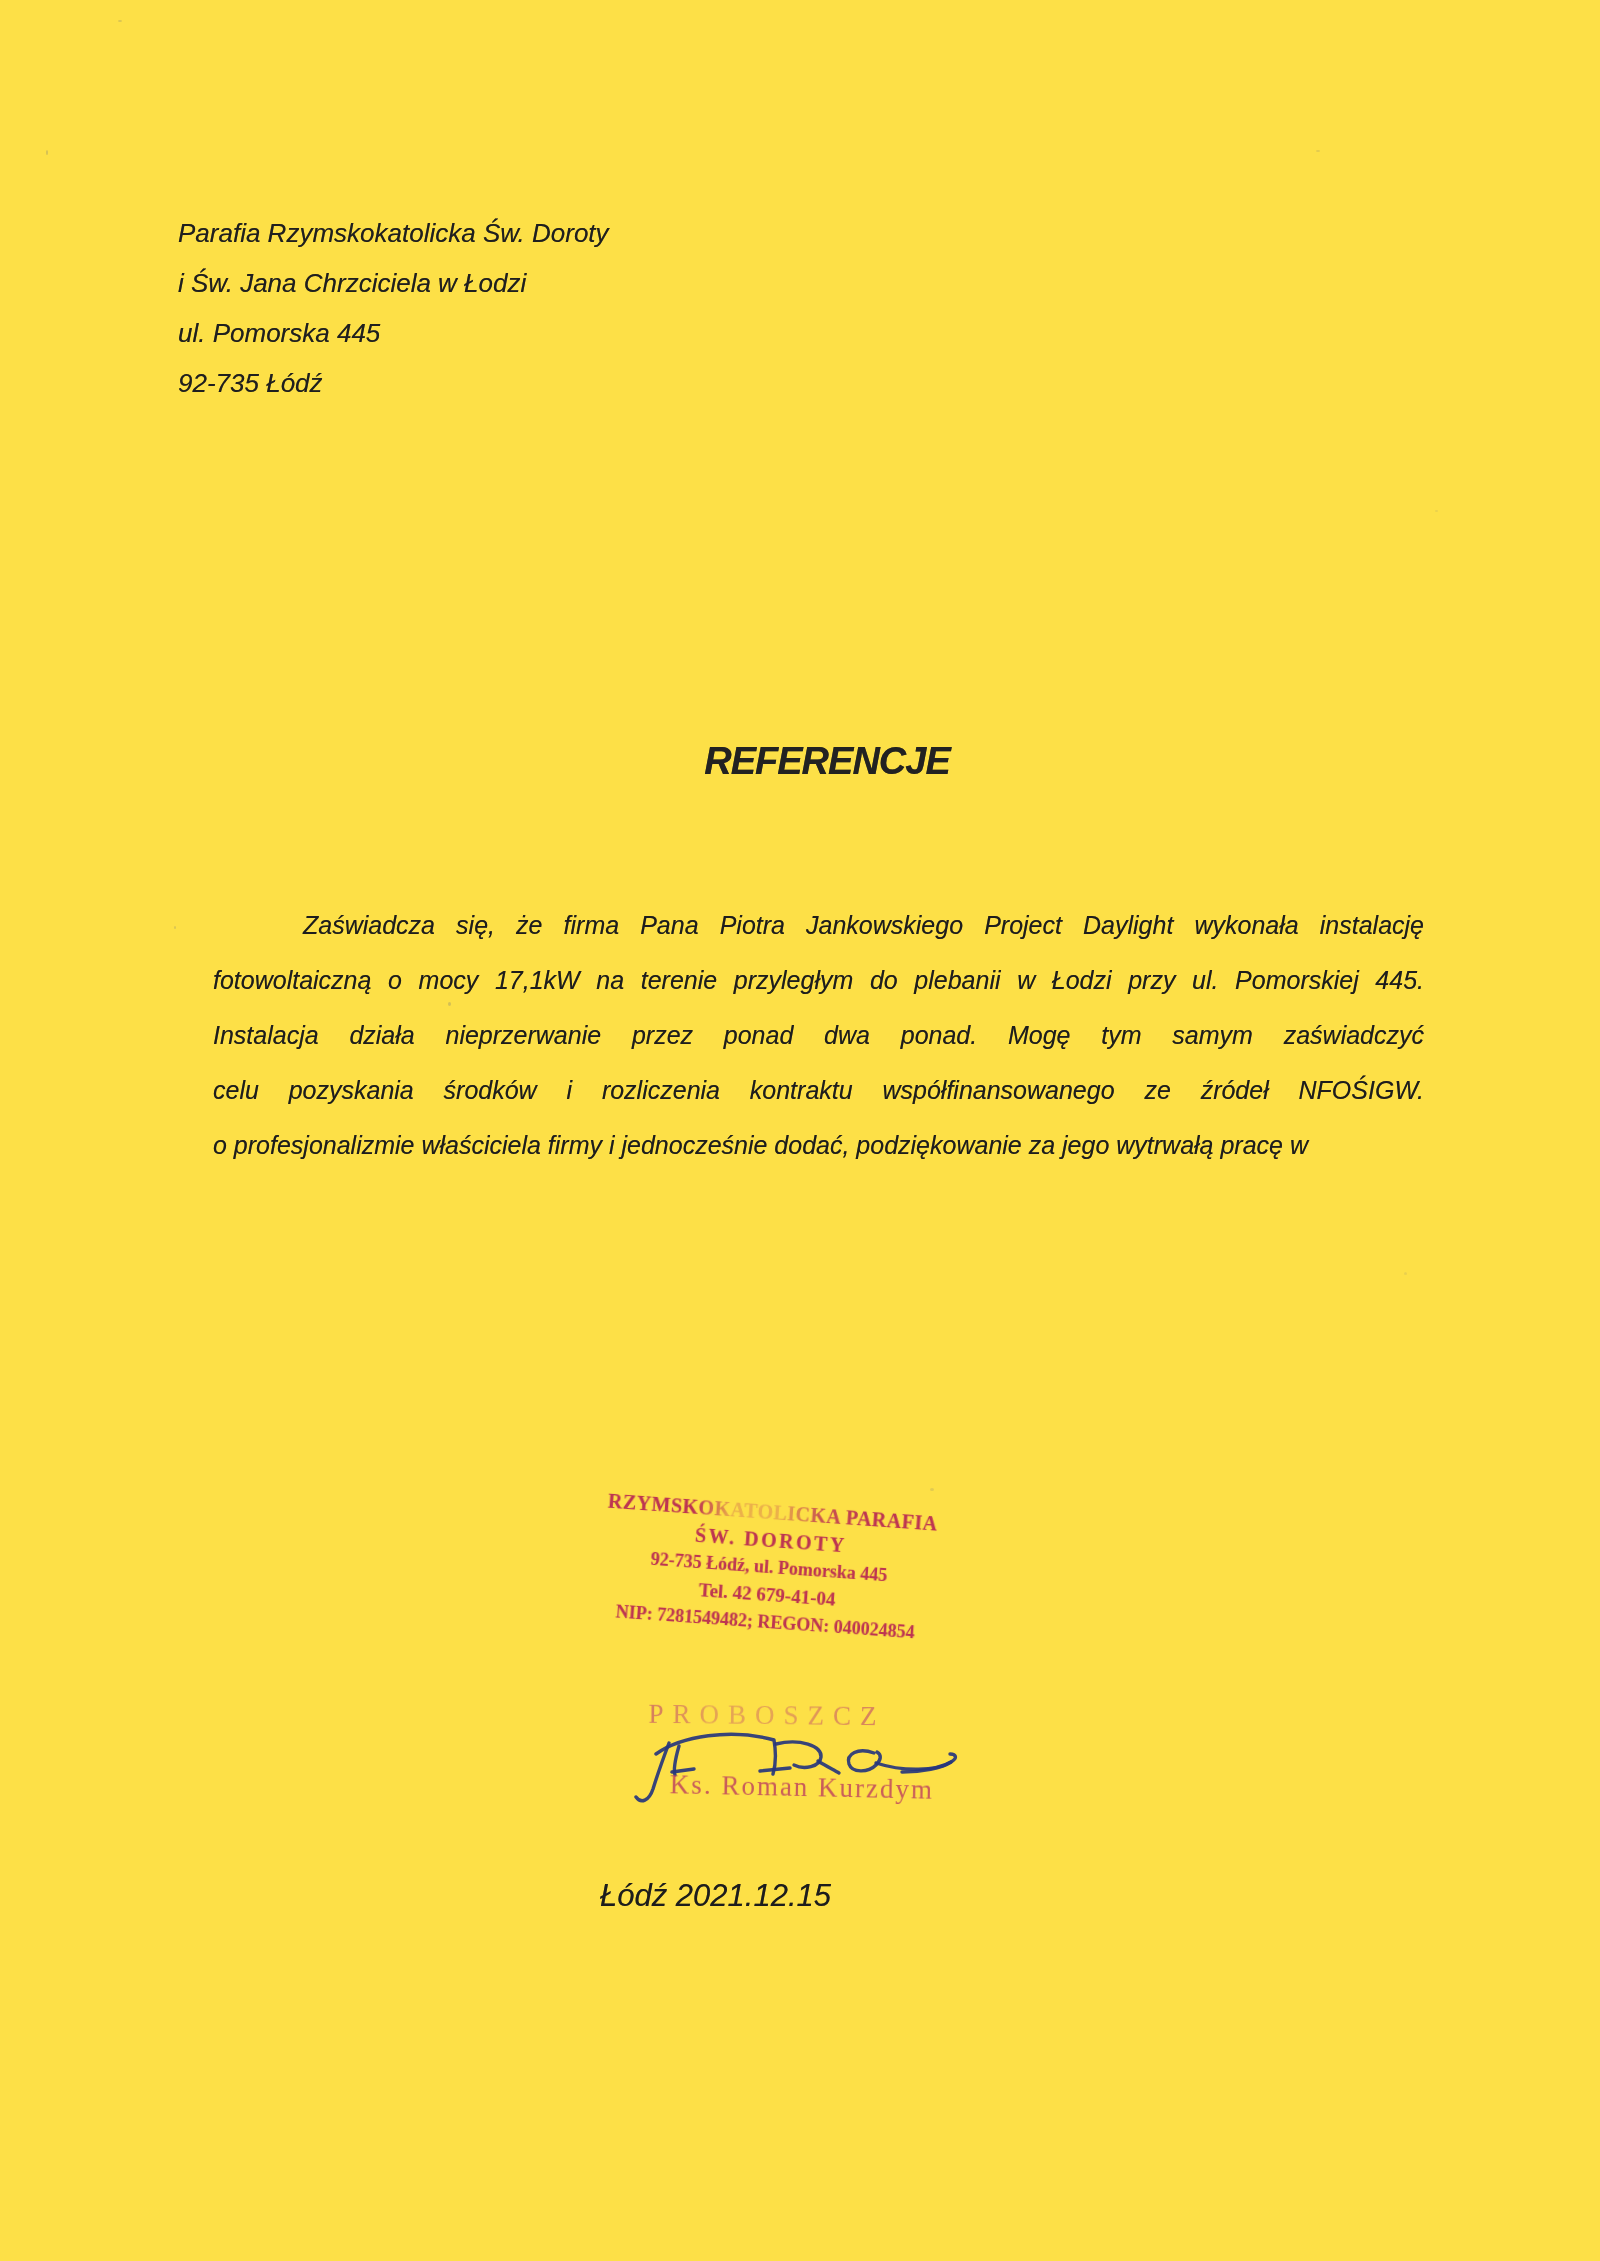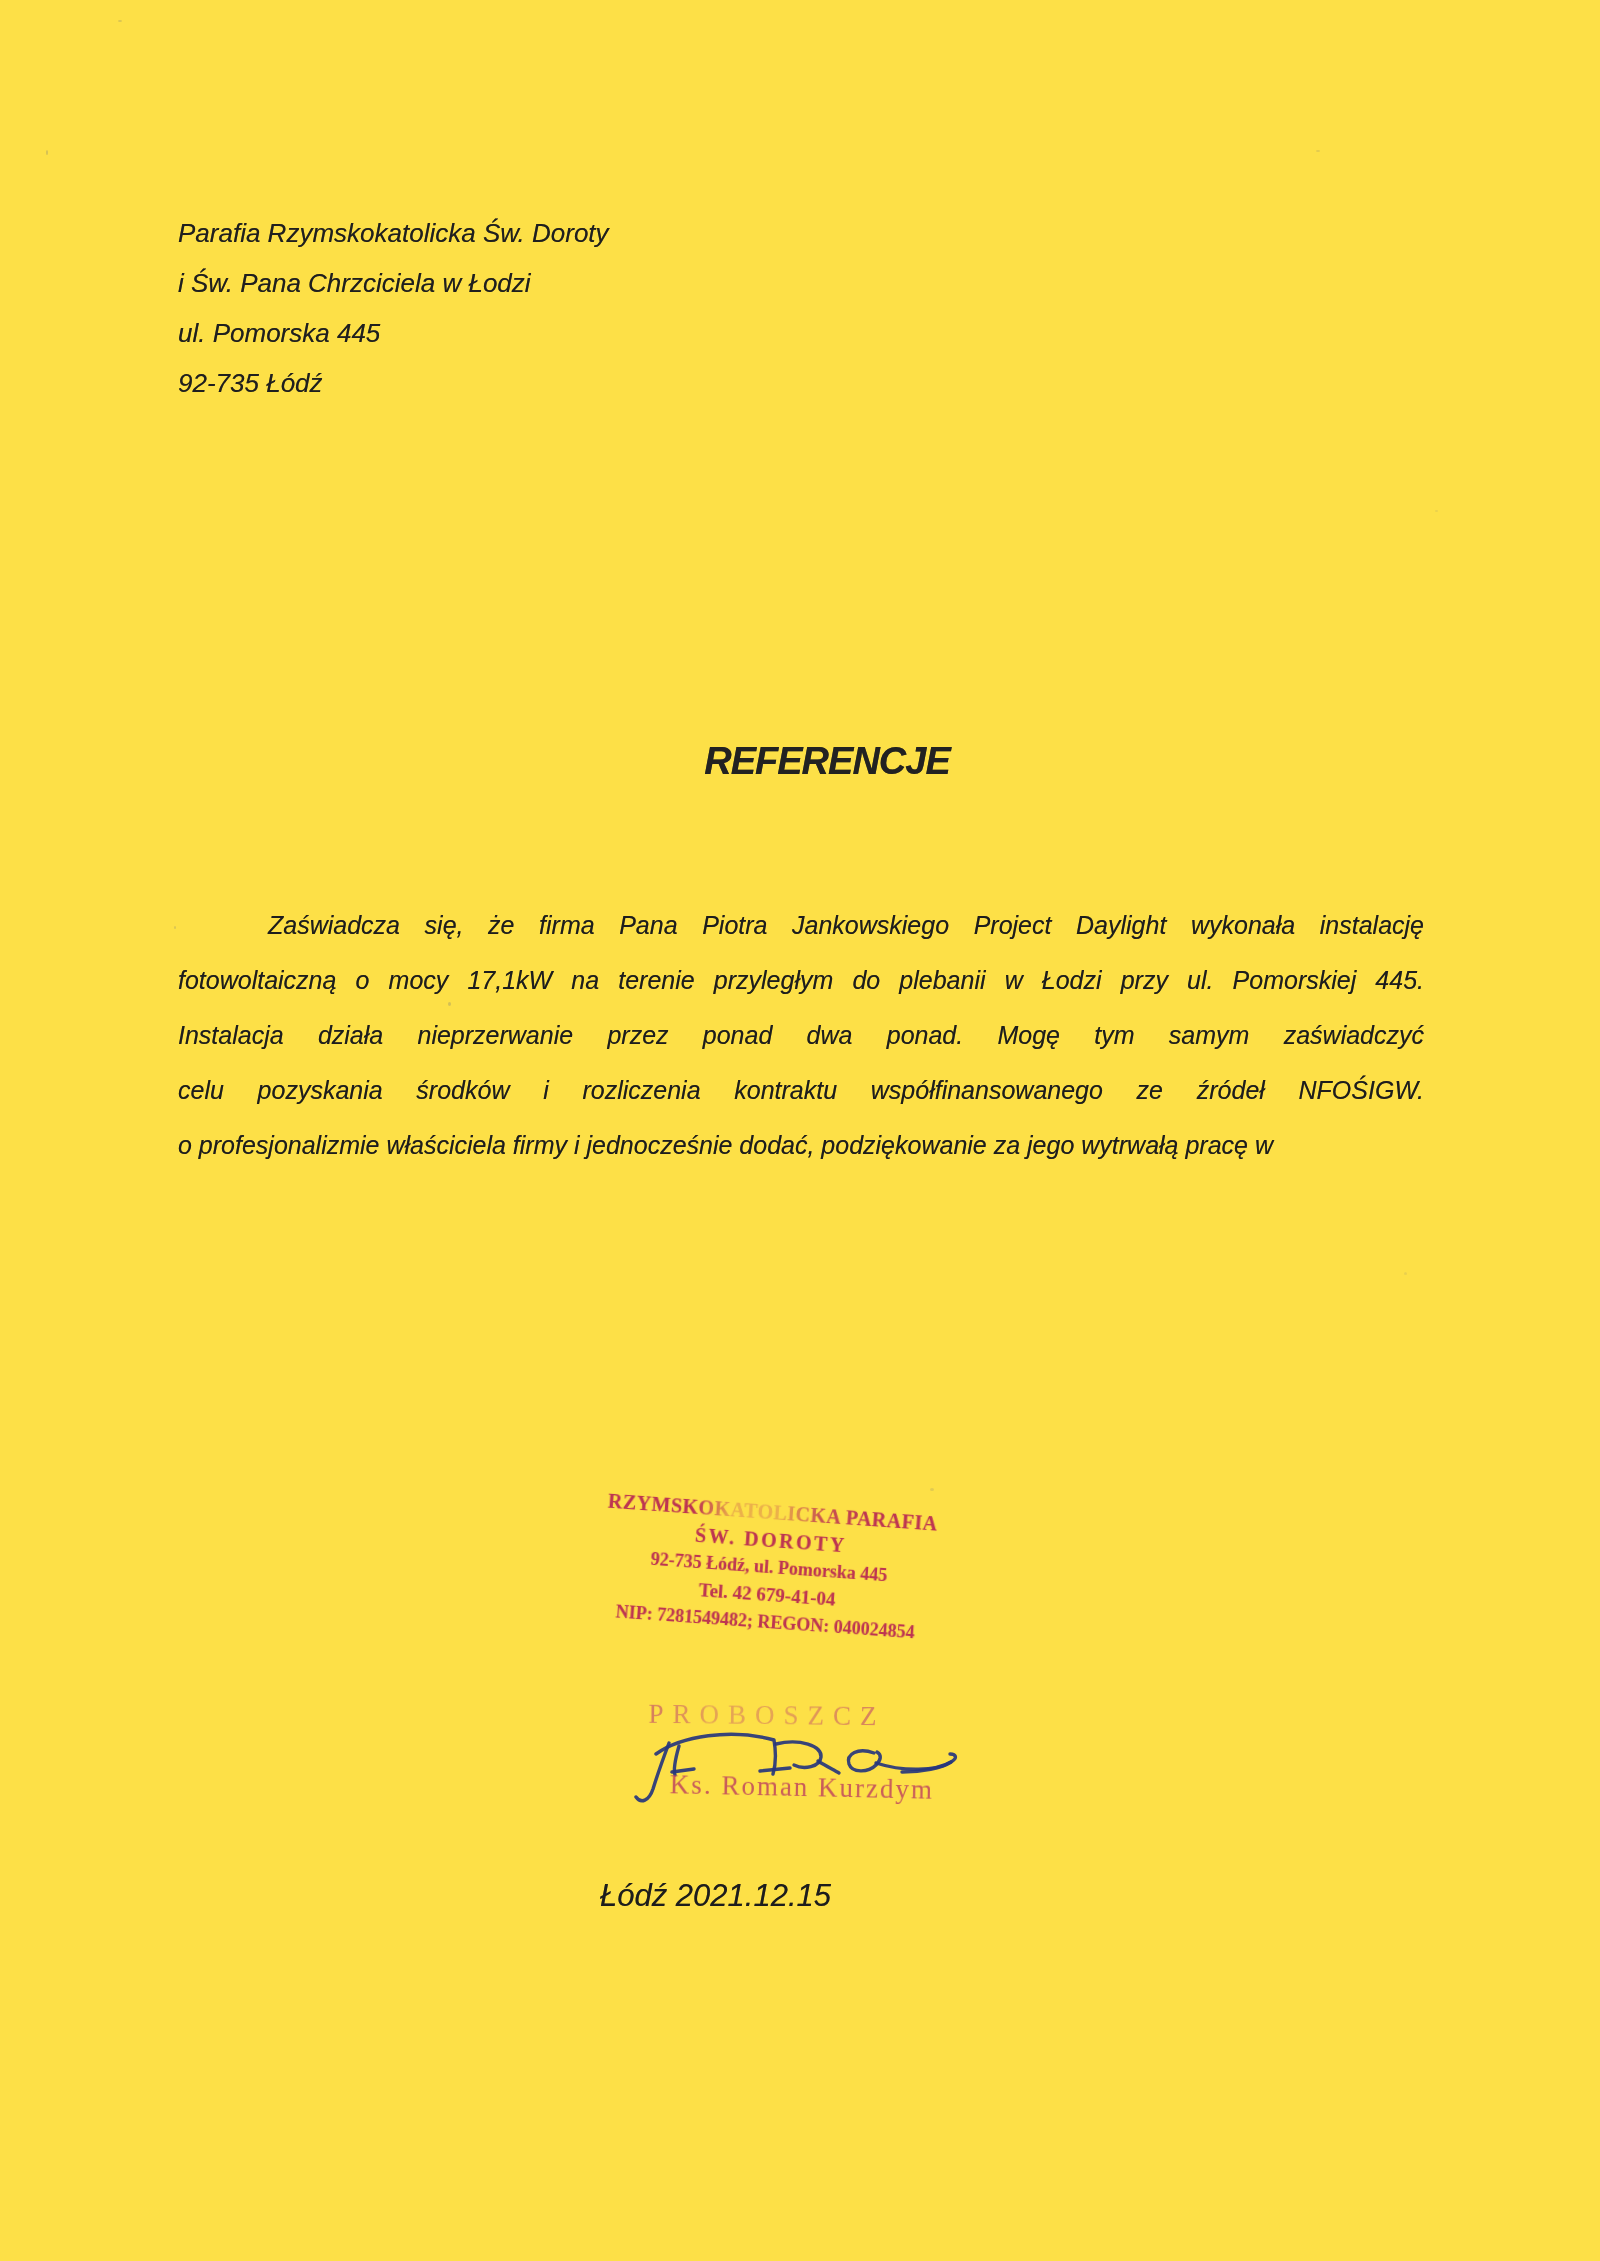--- a/index.html
+++ b/index.html
@@ -56,20 +56,21 @@
     font-size: 25px;
     color: #1d1d1d;
     text-shadow: 0 0 0.5px rgba(20,20,20,0.5);
   }
   .body-line {
     line-height: 55px;
     height: 55px;
     text-align: justify;
     text-align-last: justify;
     white-space: normal;
+    margin-left: 35px;
   }
   .body-line:first-child { text-indent: 90px; }
   .body-line:last-child { text-align-last: left; }
 
   
   .parish-stamp {
     position: absolute;
     left: 602px;
     top: 1498px;
     width: 334px;
@@ -162,21 +163,21 @@
     border-radius: 50%;
   }
 </style>
 </head>
 <body>
 
 <div class="page">
 
   <div class="sender">
     <div>Parafia Rzymskokatolicka Św. Doroty</div>
-    <div>i Św. Pana Chrzciciela w Łodzi</div>
+    <div>i Św. Jana Chrzciciela w Łodzi</div>
     <div>ul. Pomorska 445</div>
     <div>92-735 Łódź</div>
   </div>
 
   <div class="title">REFERENCJE</div>
 
   <div class="body-text">
     <div class="body-line">Zaświadcza się, że firma Pana Piotra Jankowskiego Project Daylight wykonała instalację</div>
     <div class="body-line">fotowoltaiczną o mocy 17,1kW na terenie przyległym do plebanii w Łodzi przy ul. Pomorskiej 445.</div>
     <div class="body-line">Instalacja działa nieprzerwanie przez ponad dwa ponad. Mogę tym samym zaświadczyć</div>

